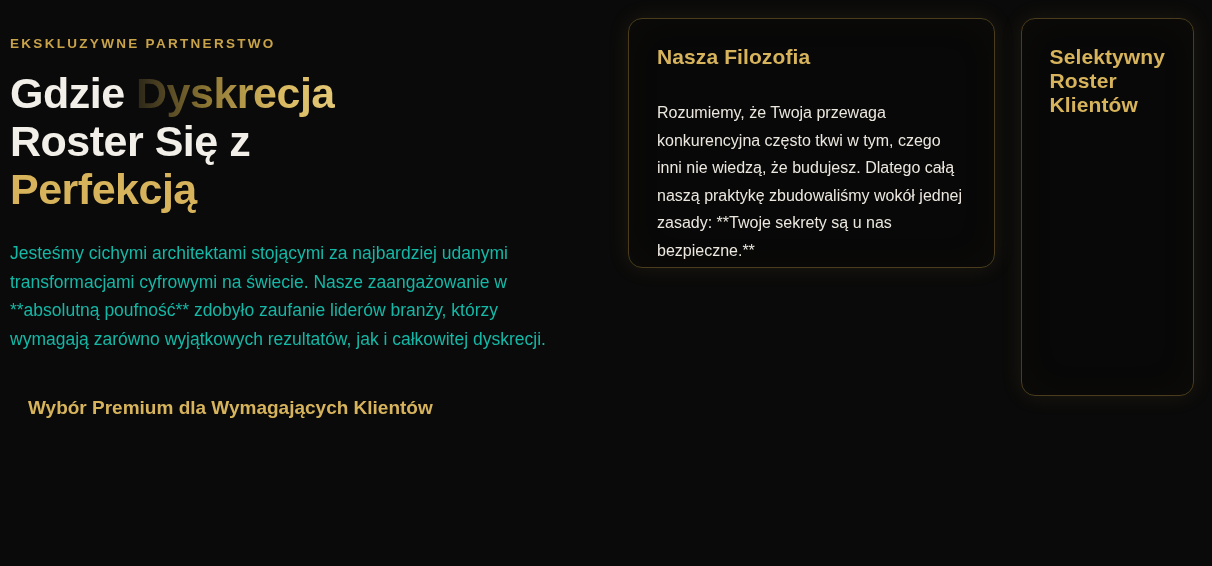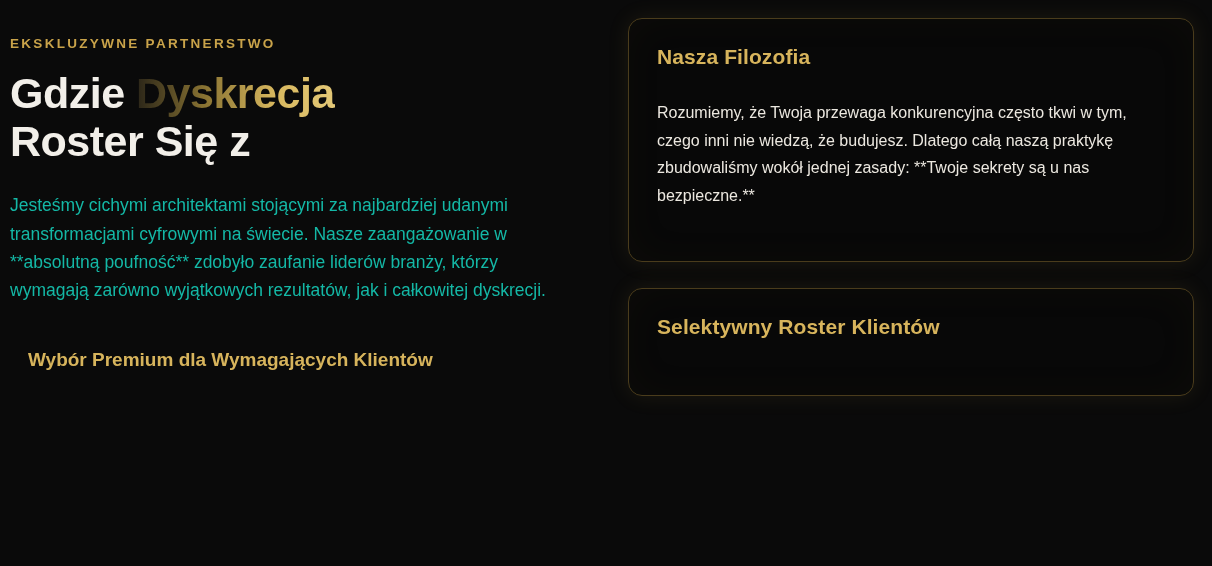--- a/index.html
+++ b/index.html
@@ -63,21 +63,21 @@
     font-size: 19px;
     font-weight: bold;
     color: #d7b45c;
   }
   
   .right {
     width: 612px;
     box-sizing: border-box;
     padding: 18px 18px 18px 28px;
     display: flex;
-    flex-direction: column;
+    flex-direction: row;
     gap: 26px;
   }
   .card {
     position: relative;
     border: 1px solid #4a3c1c;
     border-radius: 14px;
     background: #080808;
     box-shadow: 0 0 22px rgba(201,163,74,0.10), inset 0 0 40px rgba(120,95,30,0.05);
     padding: 26px 28px 26px 28px;
     box-sizing: border-box;
@@ -102,20 +102,21 @@
 <body>
 
 <div class="page">
 
   <div class="left">
     <div class="eyebrow">EKSKLUZYWNE PARTNERSTWO</div>
 
     <h1 class="headline">
       <span>Gdzie </span><span class="grad">Dyskrecja</span><br>
       <span>Roster Się z</span><br>
+      <span class="gold">Perfekcją</span>
     </h1>
 
     <p class="lede">Jesteśmy cichymi architektami stojącymi za najbardziej udanymi transformacjami cyfrowymi na świecie. Nasze zaangażowanie w **absolutną poufność** zdobyło zaufanie liderów branży, którzy wymagają zarówno wyjątkowych rezultatów, jak i całkowitej dyskrecji.</p>
 
     <div class="tagline">Wybór Premium dla Wymagających Klientów</div>
   </div>
 
   <div class="right">
 
     <div class="card philosophy">

